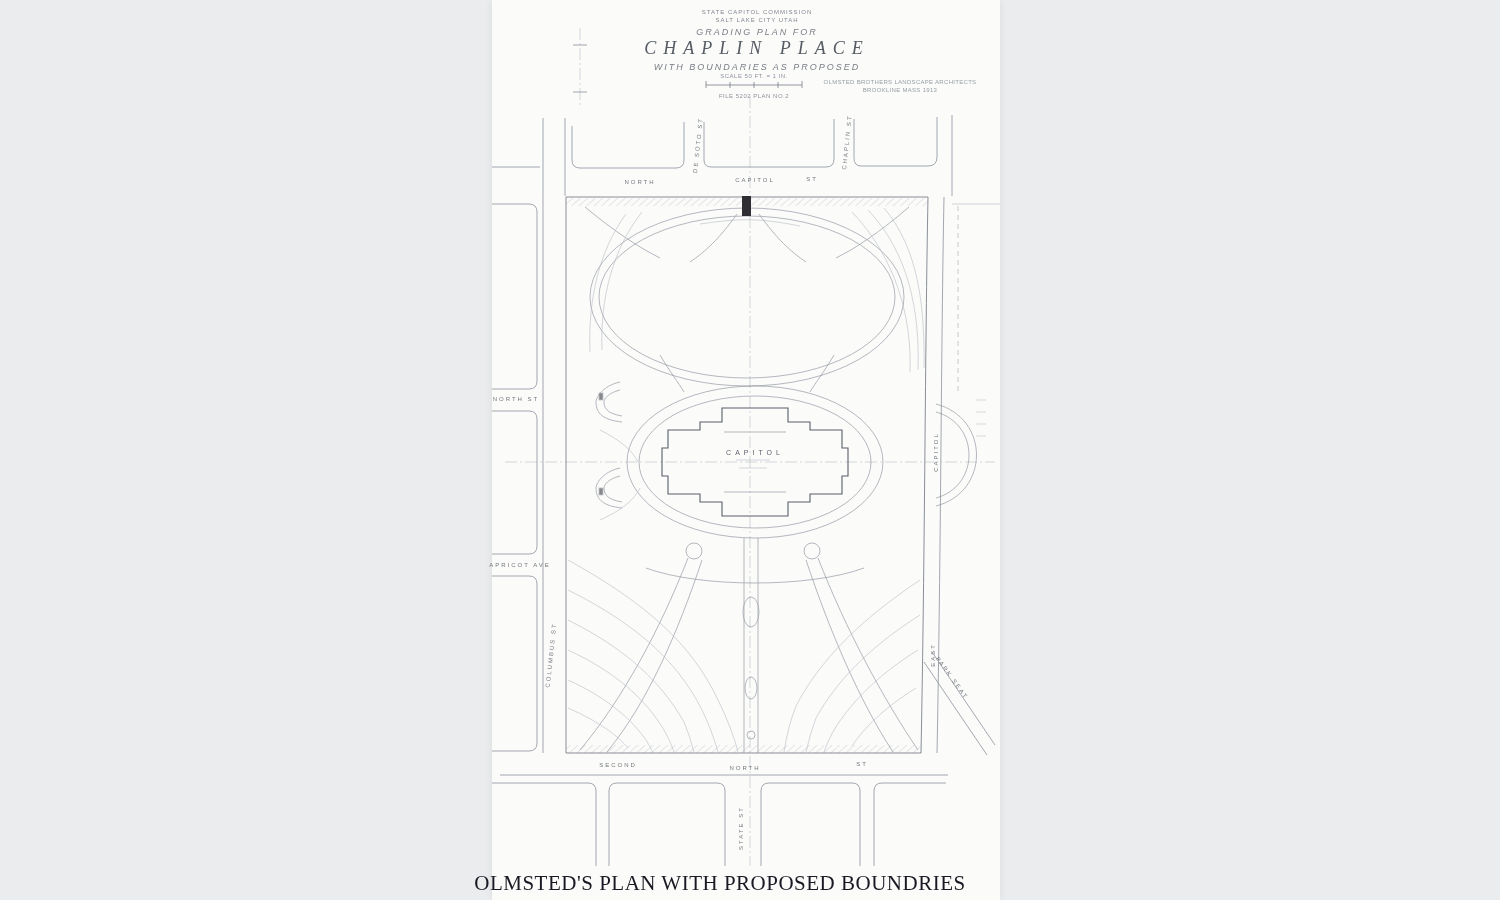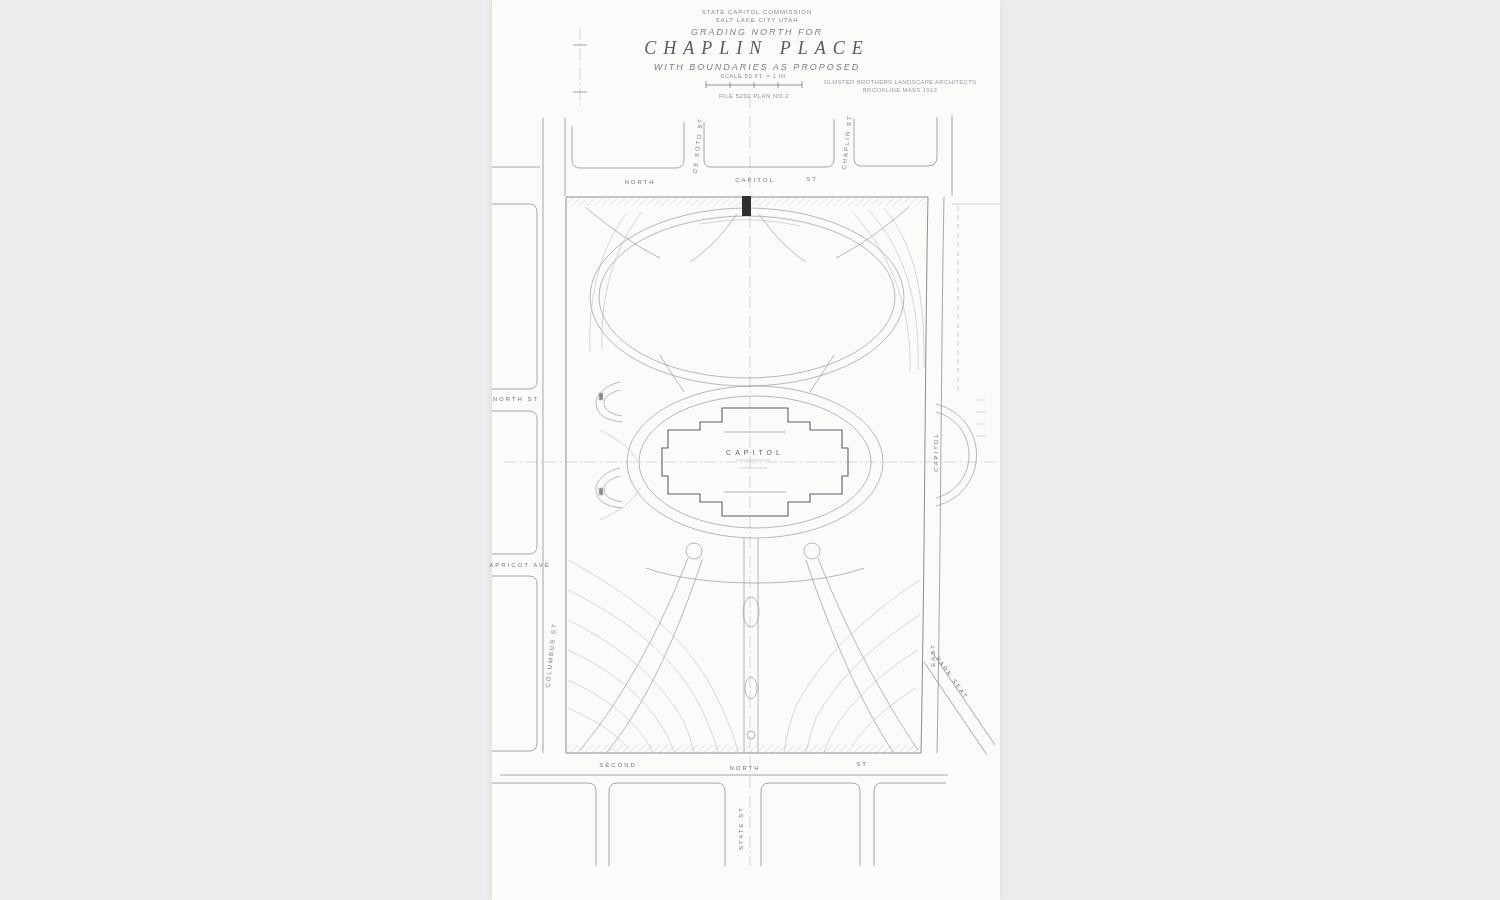--- a/index.html
+++ b/index.html
@@ -171,21 +171,21 @@
       <path d="M568,708 C600,722 618,736 628,748"></path>
       <path d="M920,580 C860,620 820,660 796,706 Q788,726 784,752"></path>
       <path d="M920,615 C868,648 836,682 816,718 Q810,734 806,752"></path>
       <path d="M918,650 C876,676 850,704 834,730 Q828,740 824,752"></path>
       <path d="M916,688 C884,708 864,728 852,746"></path>
     </g>
   </svg>
 
   <div class="tb tb1" style="left:757px;top:9px">STATE CAPITOL COMMISSION</div>
   <div class="tb tb1" style="left:757px;top:17px">SALT LAKE CITY UTAH</div>
-  <div class="tb tb2" style="left:757px;top:27px">GRADING NORTH FOR</div>
+  <div class="tb tb2" style="left:757px;top:27px">GRADING PLAN FOR</div>
   <div class="tb tb-title" style="left:757px;top:38px">CHAPLIN PLACE</div>
   <div class="tb tb2" style="left:757px;top:62px">WITH BOUNDARIES AS PROPOSED</div>
   <div class="tb tb-small" style="left:754px;top:73px">SCALE 50 FT. = 1 IN.</div>
   <div class="tb tb-small" style="left:754px;top:93px">FILE 5202 PLAN NO.2</div>
   <div class="firm" style="left:900px;top:78px">
     <div>OLMSTED BROTHERS LANDSCAPE ARCHITECTS</div>
     <div>BROOKLINE MASS 1913</div>
   </div>
 
   <div class="lbl" style="left:640px;top:182px">NORTH</div>
@@ -199,13 +199,14 @@
   <div class="lbl v90" style="left:936px;top:452px">CAPITOL</div>
   <div class="lbl v90" style="left:933px;top:655px">EAST</div>
   <div class="lbl diag" style="left:952px;top:678px">PARK SEAT</div>
   <div class="lbl" style="left:618px;top:765px">SECOND</div>
   <div class="lbl" style="left:745px;top:768px">NORTH</div>
   <div class="lbl" style="left:862px;top:764px">ST</div>
   <div class="lbl v90" style="left:741px;top:828px">STATE ST</div>
 
   <div class="bldlbl" style="left:755px;top:452px">CAPITOL</div>
 
+  <div class="caption">OLMSTED'S PLAN WITH PROPOSED BOUNDRIES</div>
 </div>
 
 </body></html>

